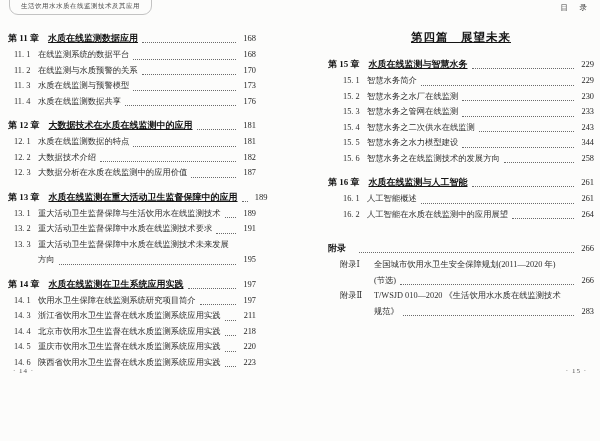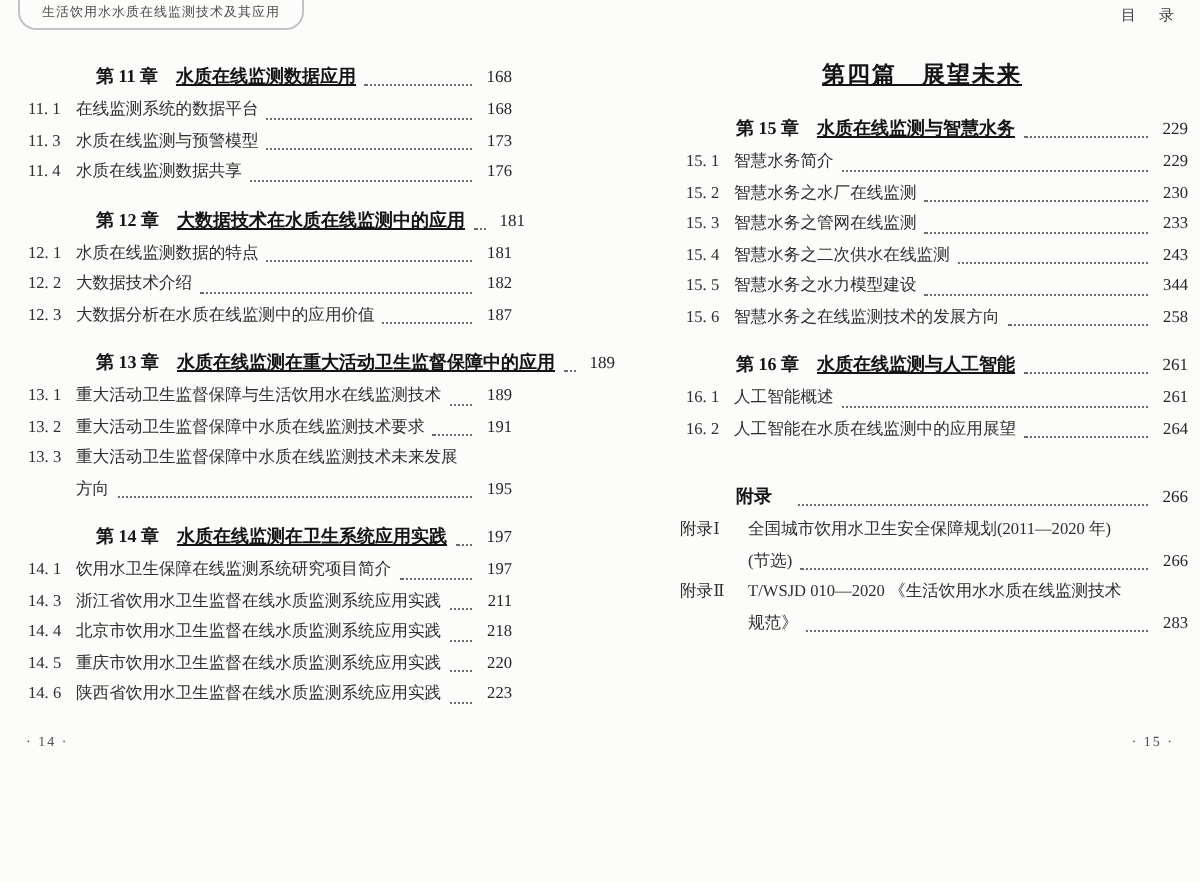--- a/index.html
+++ b/index.html
@@ -33,21 +33,21 @@
   }
 
   .toc { display:block; }
   .right .toc { margin-top:11px; }
   .chapter { margin-top:8px; }
   .left .toc > .chapter:first-child { margin-top:0; }
   .chapter.appendix { margin-top:18px; }
 
   .row { display:flex; align-items:baseline; line-height:15.5px; font-size:8.3px; }
   .row.ch { line-height:16px; font-size:9px; font-weight:bold; color:#151515; margin-bottom:1px; }
-  .ch-label { flex:none; margin-right:9px; white-space:nowrap;margin-left:40px; }
+  .ch-label { flex:none; margin-right:9px; white-space:nowrap; }
   .ch-title { flex:none; white-space:nowrap;text-decoration:underline; }
 
   .num  { flex:none; width:24px; white-space:nowrap; }
   .left  .num { margin-left:6px; }
   .right .num { margin-left:15px; }
   .num.anum { width:34px; margin-left:12px; }
   .t { flex:0 1 auto; white-space:nowrap; overflow:hidden; }
 
   .dots {
     flex:1 1 auto; min-width:6px; margin:0 4px 3px 4px;
@@ -77,20 +77,26 @@
         <span class="dots"></span>
         <span class="pg">168</span>
       </div>
       <div class="row it">
         <span class="num">11. 1</span>
         <span class="t">在线监测系统的数据平台</span>
         <span class="dots"></span>
         <span class="pg">168</span>
       </div>
       <div class="row it">
+        <span class="num">11. 2</span>
+        <span class="t">在线监测与水质预警的关系</span>
+        <span class="dots"></span>
+        <span class="pg">170</span>
+      </div>
+      <div class="row it">
         <span class="num">11. 3</span>
         <span class="t">水质在线监测与预警模型</span>
         <span class="dots"></span>
         <span class="pg">173</span>
       </div>
       <div class="row it">
         <span class="num">11. 4</span>
         <span class="t">水质在线监测数据共享</span>
         <span class="dots"></span>
         <span class="pg">176</span>

